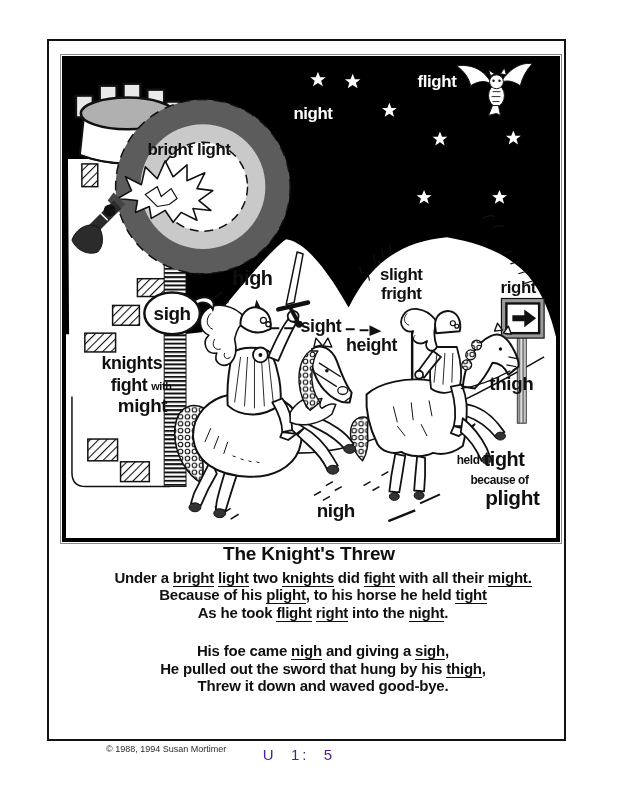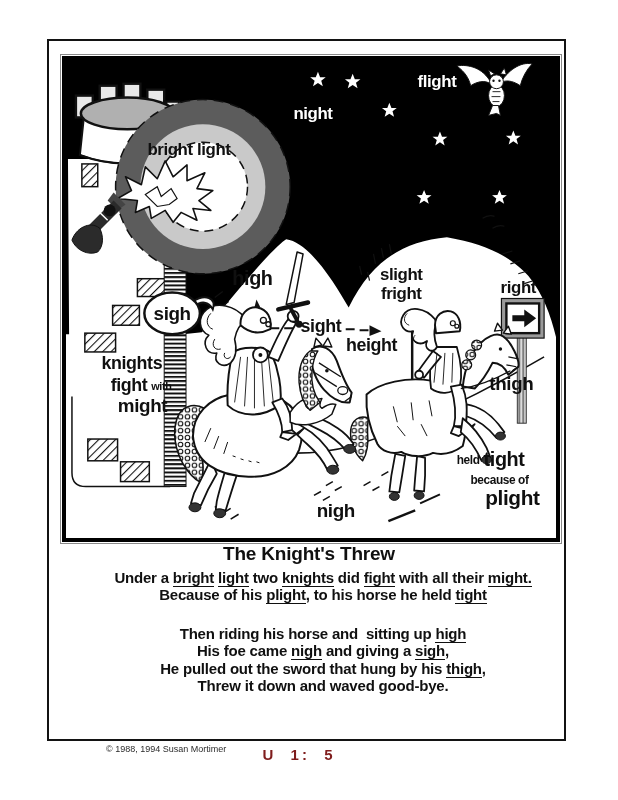--- a/index.html
+++ b/index.html
@@ -14,21 +14,21 @@
         fill:#101010;letter-spacing:-0.4px;}
   .scene text.wt{fill:#ffffff;}
   .poem{position:absolute;left:50px;top:543px;width:518px;text-align:center;
         font-weight:bold;color:#101010;}
   .poem-title{font-size:19px;line-height:22px;margin-bottom:4px;letter-spacing:-0.2px;}
   .pline{font-size:15px;line-height:17.4px;white-space:pre;letter-spacing:-0.2px;padding-left:28px;}
   .pline .u{border-bottom:1.6px solid #101010;}
   .stanza + .stanza{margin-top:21px;}
   .footer-copyright{position:absolute;left:64px;top:744px;font-size:9px;color:#2b2b2b;margin-left:42px;}
   .footer-code{position:absolute;left:0;top:746px;width:598px;text-align:center;
-        font-size:15px;font-weight:bold;letter-spacing:3px;white-space:pre;color:#7f1d1d;}
+        font-size:15px;font-weight:normal;letter-spacing:3px;white-space:pre;color:#4c1d95;}
 </style>
 </head>
 <body>
 
 <div class="page">
   <div class="outer-border"></div>
 
   <div class="scene">
     <svg viewBox="0 0 494 483" preserveAspectRatio="none">
       <defs>
@@ -289,23 +289,23 @@
       </g>
     </svg>
   </div>
 
   <div class="poem">
     <div class="poem-title">The Knight's Threw</div>
     <div id="stanzas">
         <div class="stanza">
           <div class="pline"><span>Under a </span><span class="u">bright</span><span> </span><span class="u">light</span><span> two </span><span class="u">knights</span><span> did </span><span class="u">fight</span><span> with all their </span><span class="u">might.</span></div>
           <div class="pline"><span>Because of his </span><span class="u">plight</span><span>, to his horse he held </span><span class="u">tight</span></div>
+          <div class="pline"><span>As he took </span><span class="u">flight</span><span> </span><span class="u">right</span><span> into the </span><span class="u">night</span><span>.</span></div>
         </div>
         <div class="stanza">
-          <div class="pline"><span>Then riding his horse and  sitting up </span><span class="u">high</span></div>
           <div class="pline"><span>His foe came </span><span class="u">nigh</span><span> and giving a </span><span class="u">sigh</span><span>,</span></div>
           <div class="pline"><span>He pulled out the sword that hung by his </span><span class="u">thigh</span><span>,</span></div>
           <div class="pline"><span>Threw it down and waved good-bye.</span></div>
         </div>
       </div>
   </div>
 
   <div class="footer-copyright">© 1988, 1994 Susan Mortimer</div>
   <div class="footer-code">U  1:  5</div>
 </div>

